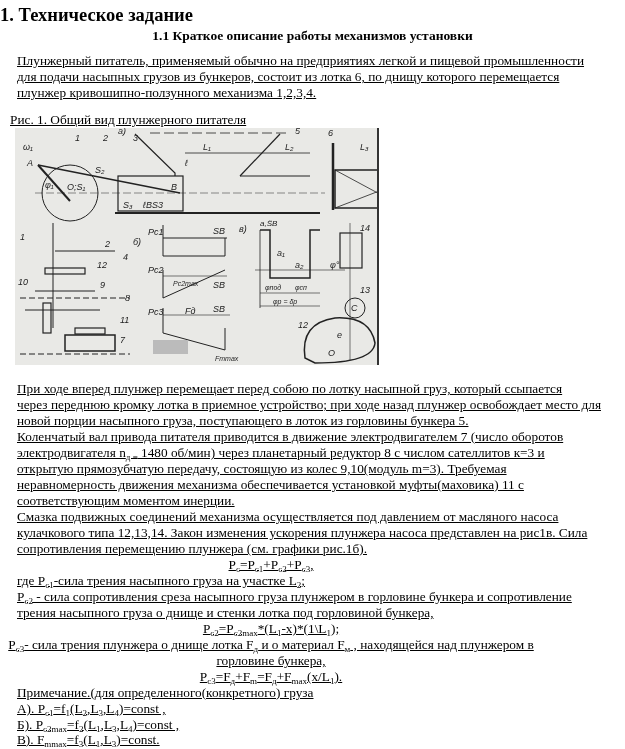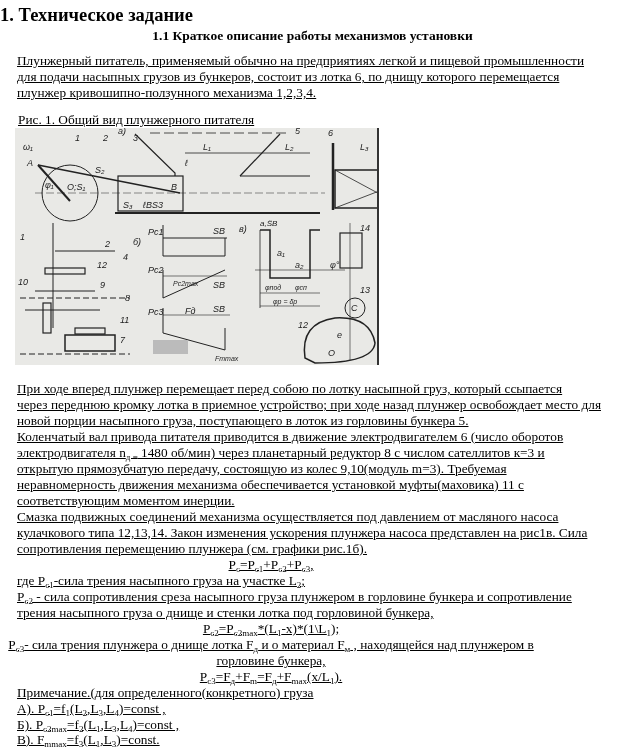--- a/index.html
+++ b/index.html
@@ -20,21 +20,21 @@
 </head>
 <body>
 
 <div class="h1">1. Техническое задание</div>
 <div class="h2">1.1  Краткое описание работы механизмов установки</div>
 
 <div class="line" style="left:17px;top:52px">  Плунжерный питатель, применяемый обычно на предприятиях легкой и пищевой промышленности</div>
 <div class="line" style="left:17px;top:68px">для подачи насыпных грузов из бункеров, состоит из лотка 6, по днищу которого перемещается</div>
 <div class="line" style="left:17px;top:84px">плунжер кривошипно-ползунного механизма 1,2,3,4.</div>
 
-<div class="line" style="left:18px;top:111px">Рис. 1. Общий вид плунжерного питателя</div>
+<div class="line" style="left:10px;top:111px">Рис. 1. Общий вид плунжерного питателя</div>
 
 <div class="fig">
   <svg width="362" height="237" viewBox="0 0 362 237" font-family="Liberation Sans, sans-serif" font-style="italic" font-size="9" fill="#222" stroke="#222">
 
     <circle cx="55" cy="65" r="28" fill="none" stroke-width="1"></circle>
     <line x1="20" y1="65" x2="310" y2="65" stroke-width="0.5" stroke-dasharray="8,3"></line>
     <line x1="23" y1="37" x2="55" y2="73" stroke-width="2"></line>
     <line x1="23" y1="37" x2="165" y2="65" stroke-width="1.5"></line>
     <rect x="103" y="48" width="65" height="35" fill="none" stroke-width="1.2"></rect>
     <path d="M 120 6 L 160 45 L 160 48" fill="none" stroke-width="1.2"></path>
@@ -127,21 +127,21 @@
     <text x="336" y="183" stroke="none">C</text>
     <text x="322" y="210" stroke="none">e</text>
     <text x="313" y="228" stroke="none">O</text>
   </svg>
 </div>
 
 <div class="line" style="left:17px;top:380px">  При ходе вперед плунжер перемещает перед собою по лотку насыпной груз, который ссыпается</div>
 <div class="line" style="left:17px;top:396px">через переднюю кромку лотка в приемное устройство; при ходе назад плунжер освобождает место для</div>
 <div class="line" style="left:17px;top:412px">новой порции насыпного груза, поступающего в лоток из горловины бункера 5.</div>
 
-<div class="line" style="left:17px;top:428px">   Коленчатый вал привода питателя приводится в движение электродвигателем 6 (число оборотов</div>
+<div class="line" style="left:17px;top:428px">   Коленчатый вал привода питателя приводится в движение электродвигателем 7 (число оборотов</div>
 <div class="line" style="left:17px;top:444px"><span>электродвигателя n</span><sub>д =</sub><span> 1480 об/мин) через планетарный редуктор 8 с числом сателлитов к=3 и</span></div>
 <div class="line" style="left:17px;top:460px">открытую прямозубчатую передачу, состоящую из колес 9,10(модуль m=3). Требуемая</div>
 <div class="line" style="left:17px;top:476px">неравномерность движения механизма обеспечивается  установкой муфты(маховика) 11 с</div>
 <div class="line" style="left:17px;top:492px">соответствующим моментом инерции.</div>
 
 <div class="line" style="left:17px;top:508px">  Смазка подвижных соединений механизма осуществляется под давлением от масляного насоса</div>
 <div class="line" style="left:17px;top:524px">кулачкового типа 12,13,14. Закон изменения ускорения плунжера насоса представлен на рис1в. Сила</div>
 <div class="line" style="left:17px;top:540px">сопротивления перемещению плунжера (см. графики рис.1б).</div>
 
 <div class="line center" style="top:556px"><span>P</span><sub>c</sub><span>=P</span><sub>c1</sub><span>+P</span><sub>c2</sub><span>+P</span><sub>c3</sub><span>,</span></div>

